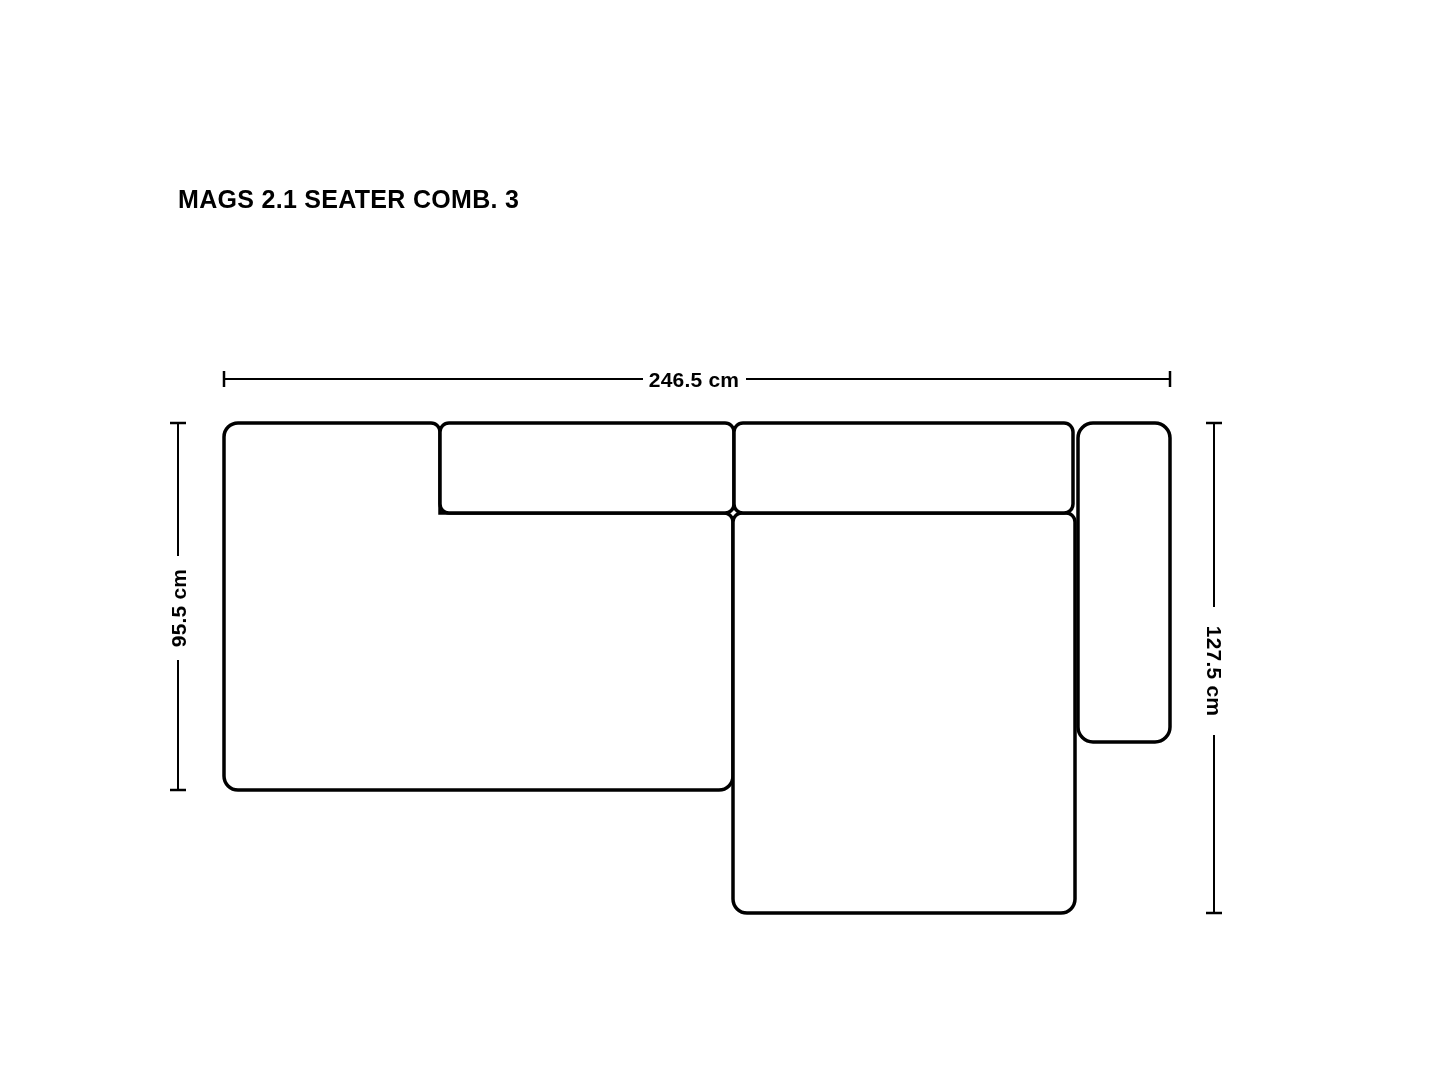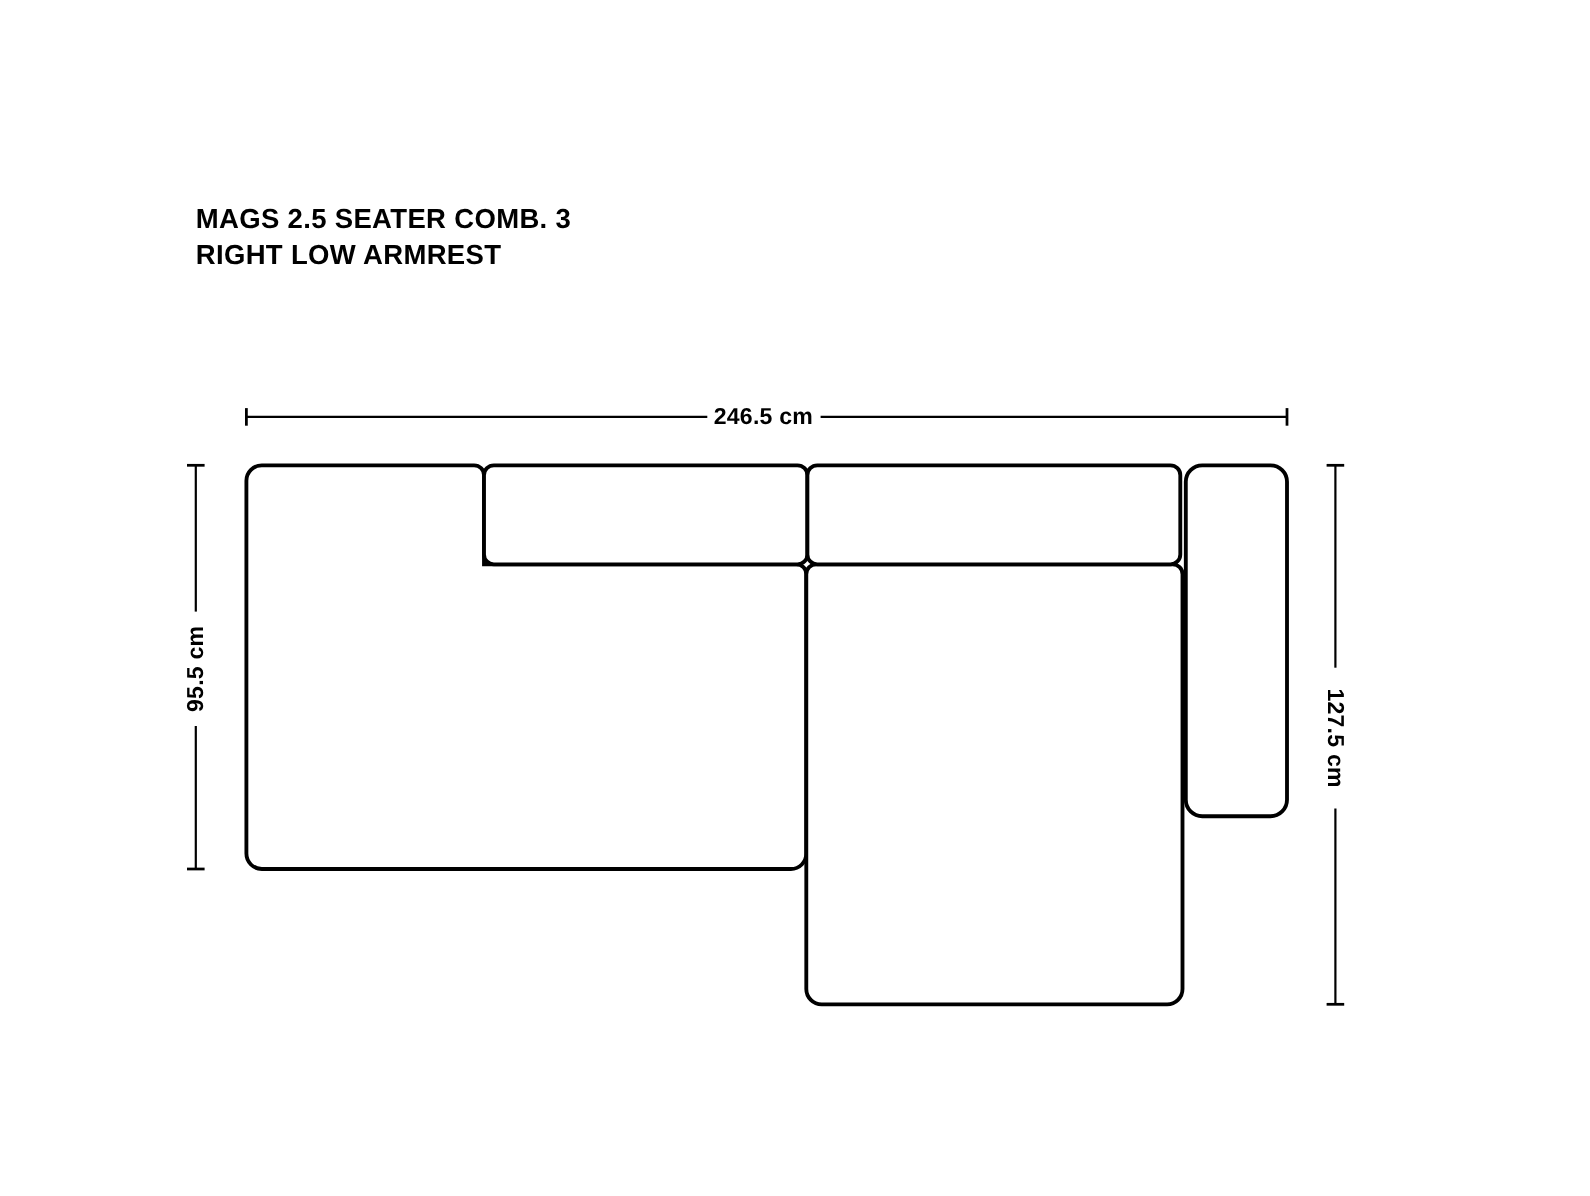--- a/index.html
+++ b/index.html
@@ -61,22 +61,21 @@
     font-weight: 600;
     letter-spacing: 0.2px;
   }
 </style>
 </head>
 <body>
 
 <div class="stage">
 
   <div class="title-block">
-    <span class="title-line">MAGS 2.5 SEATER COMB. 3</span>
-    <span class="title-line">RIGHT LOW ARMREST</span>
+    <span class="title-line">MAGS 2.1 SEATER COMB. 3</span>
   </div>
 
   <svg class="drawing" viewBox="0 0 1445 1087">
 
     <g>
 
       <path class="module" d="M 238 423 H 431 A 9 9 0 0 1 440 432 V 513 H 724 A 9 9 0 0 1 733 522 V 776 A 14 14 0 0 1 719 790 H 238 A 14 14 0 0 1 224 776 V 437 A 14 14 0 0 1 238 423 Z"></path>
 
       <path class="module" d="M 742 513 H 1066 A 9 9 0 0 1 1075 522 V 899 A 14 14 0 0 1 1061 913 H 747 A 14 14 0 0 1 733 899 V 522 A 9 9 0 0 1 742 513 Z"></path>
 

